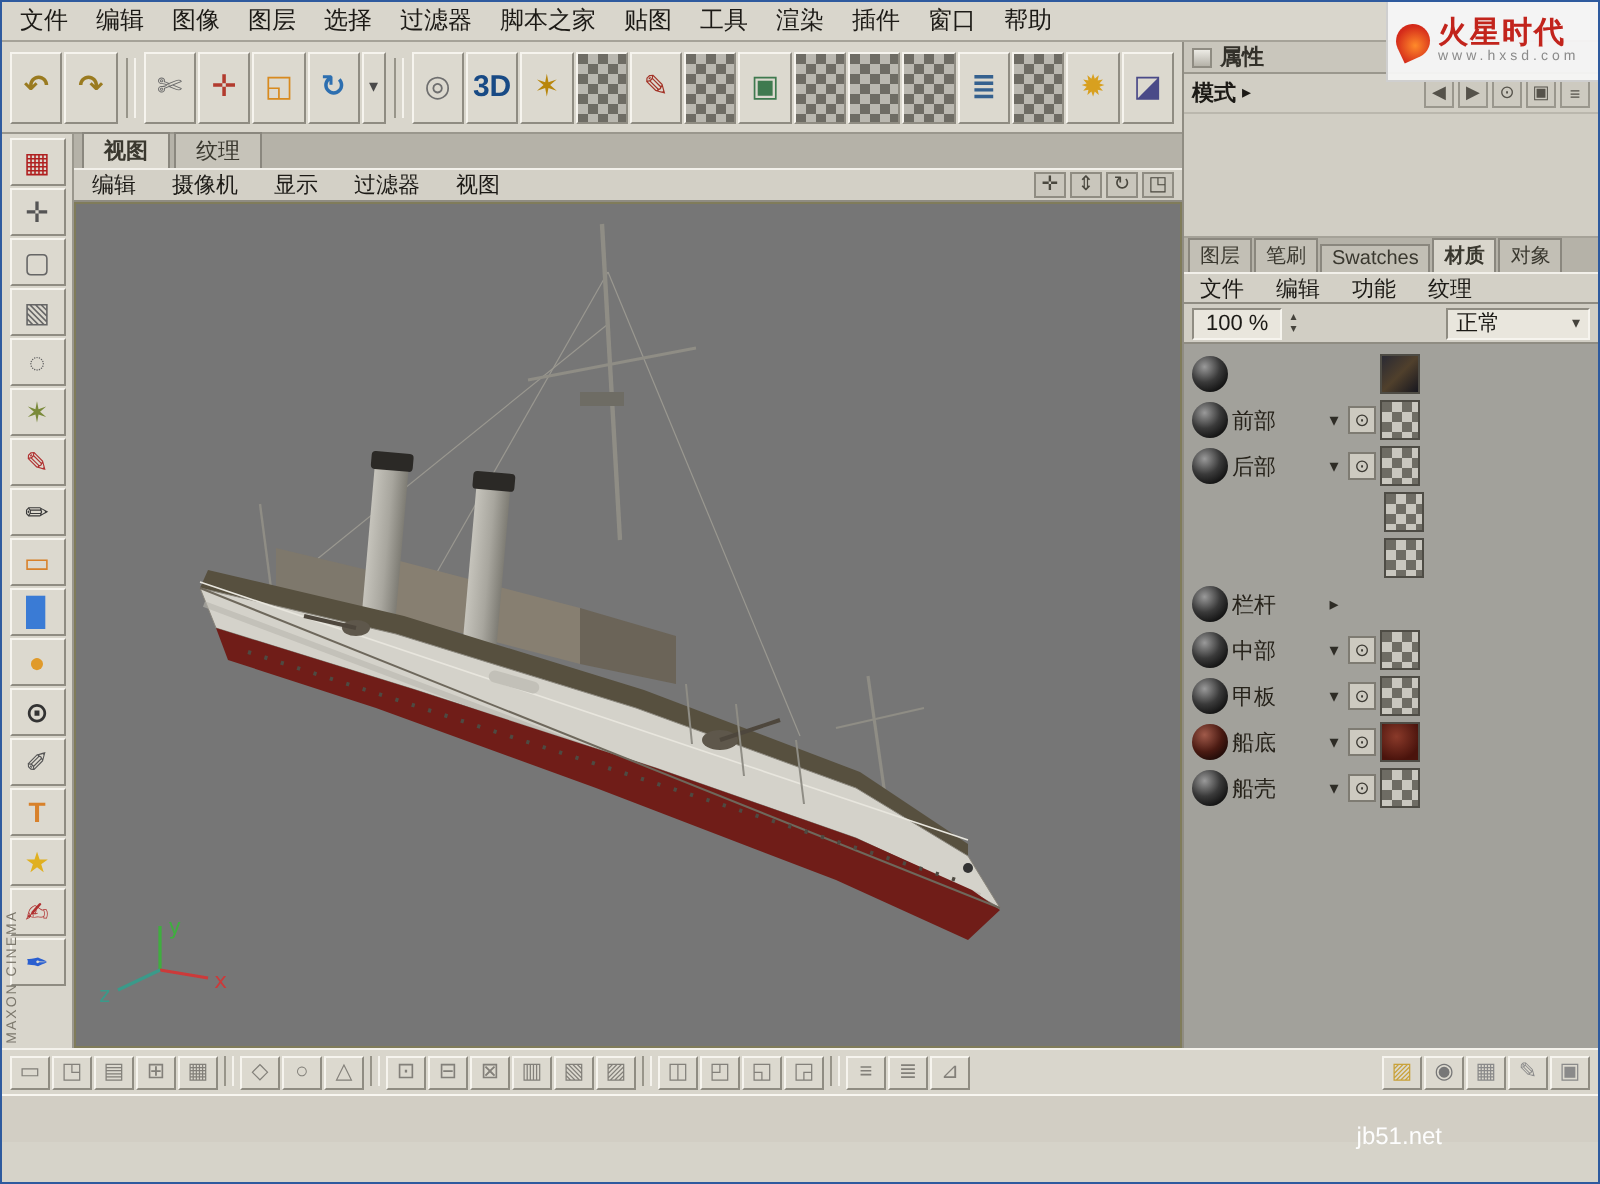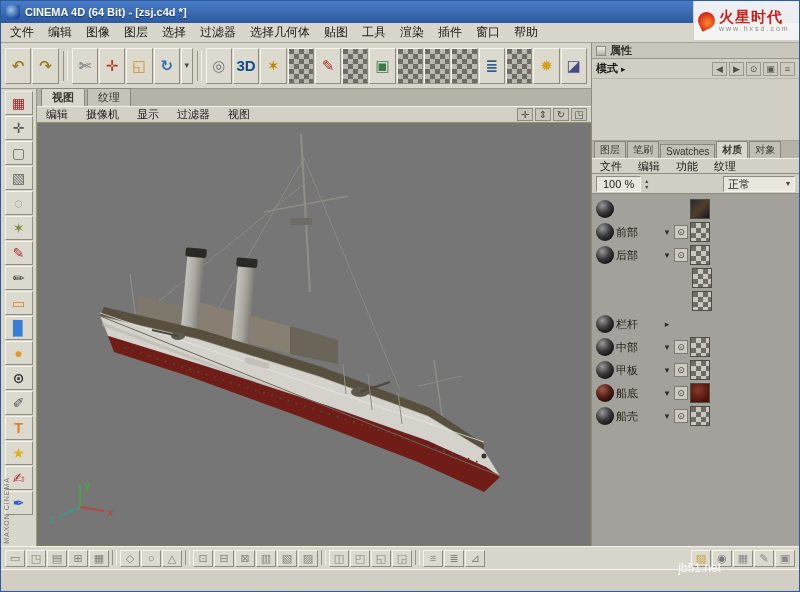--- a/index.html
+++ b/index.html
@@ -103,41 +103,37 @@
   .statusbar{height:24px;background:#d2cec4;border-top:1px solid #f8f6f0;position:relative;flex:0 0 auto;}
   .jb51-site{position:absolute;right:78px;bottom:16px;color:#fdfdfd;font-size:12px;z-index:60;}
   .jb51-box{position:absolute;right:0;bottom:0;width:122px;height:27px;background:var(--accent-blue);display:flex;align-items:center;justify-content:center;z-index:60;}
   .jb51-box .name{color:#fff;font-weight:bold;font-size:16px;letter-spacing:2px;}
 </style>
 </head>
 <body>
 
 <div class="window">
 
-  <div class="titlebar">
-    <span class="app-icon"></span>
-    <span class="title">CINEMA 4D (64 Bit) - [zsj.c4d *]</span>
-  </div>
   <div class="wm-top">
     <span class="flame"></span>
     <span>
       <div class="brand">火星时代</div>
       <div class="url">www.hxsd.com</div>
     </span>
   </div>
 
   <div class="menubar">
 
   <span class="menu-item">文件</span>
       <span class="menu-item">编辑</span>
       <span class="menu-item">图像</span>
       <span class="menu-item">图层</span>
       <span class="menu-item">选择</span>
       <span class="menu-item">过滤器</span>
-      <span class="menu-item">选择几何体</span>
+      <span class="menu-item">脚本之家</span>
       <span class="menu-item">贴图</span>
       <span class="menu-item">工具</span>
       <span class="menu-item">渲染</span>
       <span class="menu-item">插件</span>
       <span class="menu-item">窗口</span>
       <span class="menu-item">帮助</span>
     </div>
 
   <div class="content">
     <div class="left-stack">

